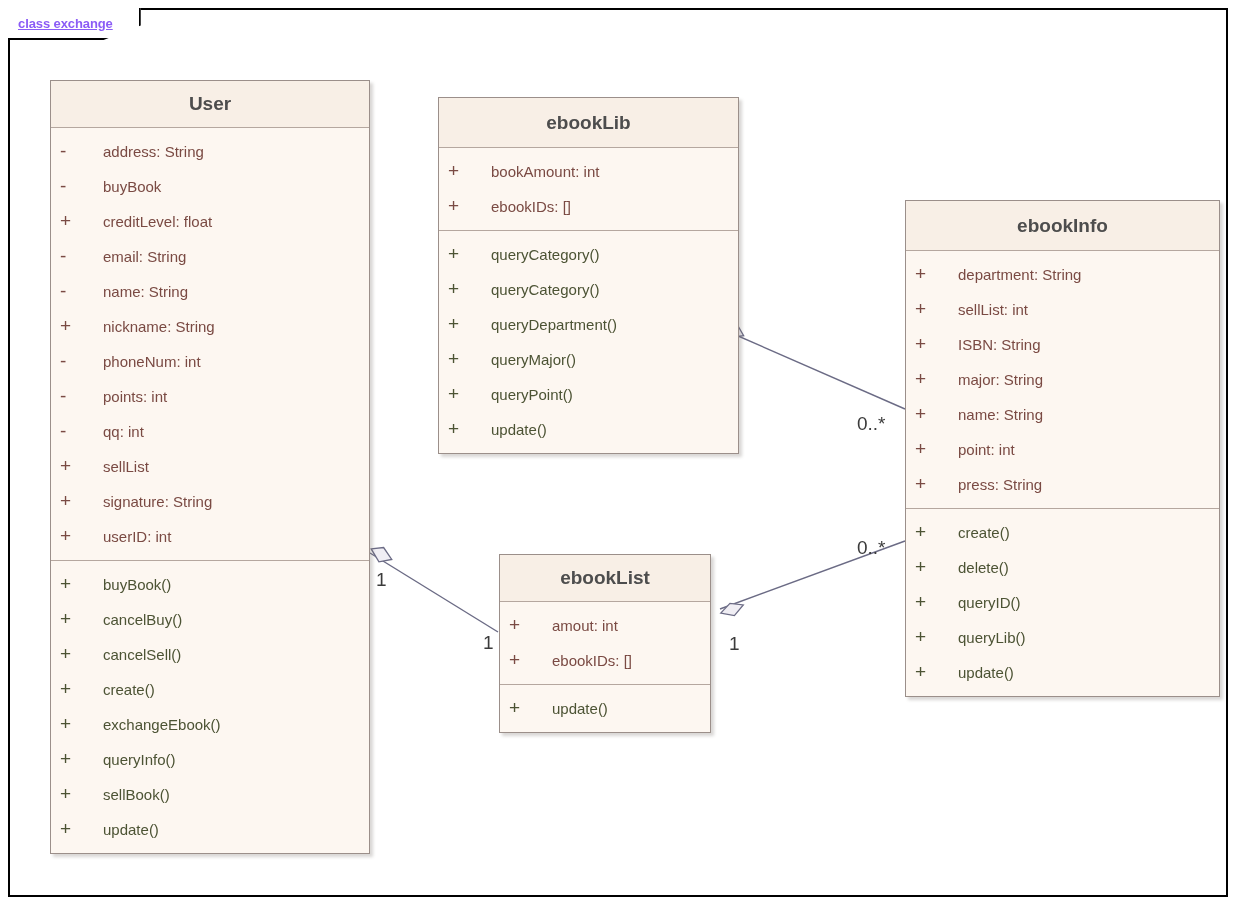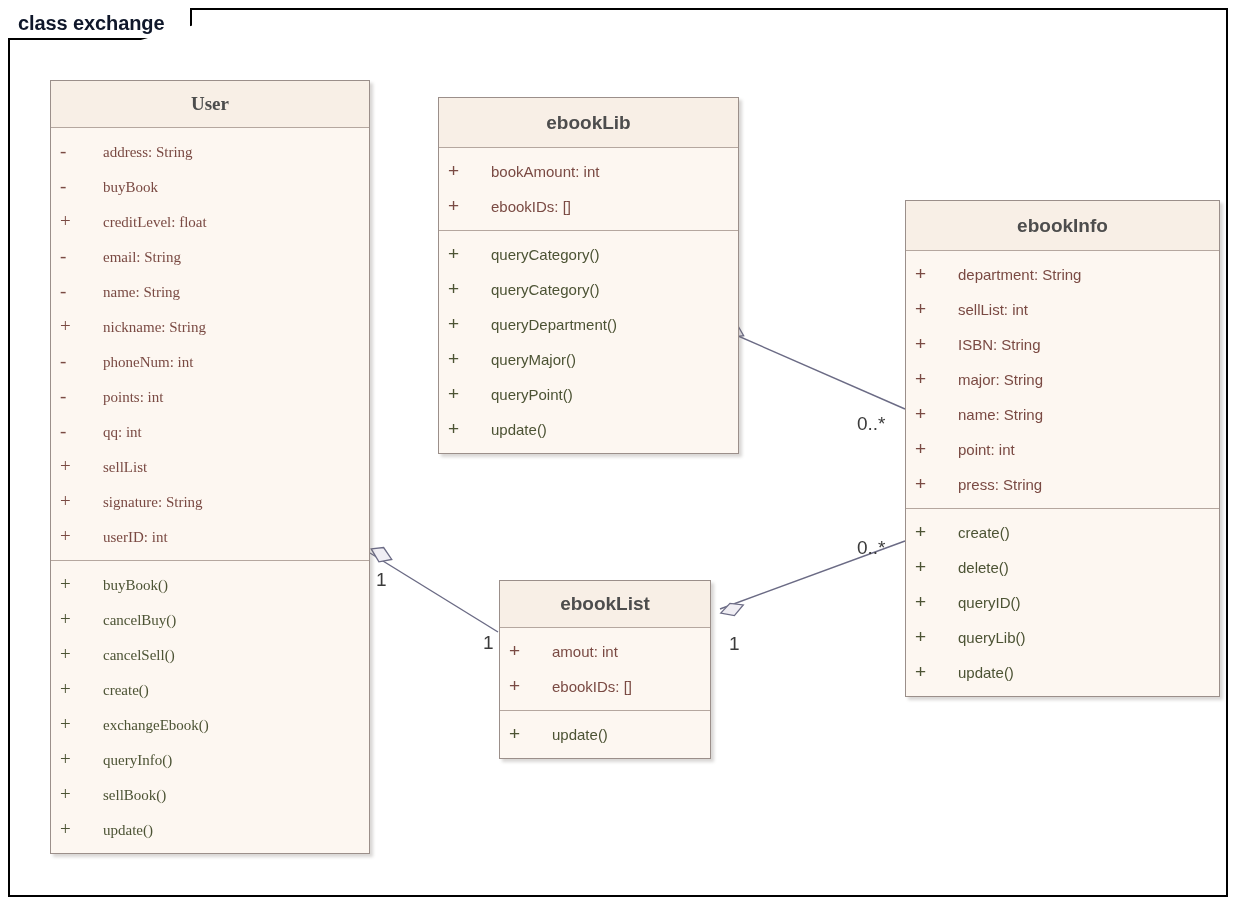--- a/index.html
+++ b/index.html
@@ -37,25 +37,26 @@
     align-items: center;
     background: #ffffff;
     border-right: 2px solid #000;
     border-bottom: 2px solid #000;
     box-sizing: border-box;
     
     clip-path: polygon(0 0, 100% 0, 100% 55%, 72% 100%, 0 100%);
     z-index: 5;
   }
   .tab-label {
-    font-size: 20px;
+    font-size: 13px;
     font-weight: bold;
-    color: #0f172a;
+    color: #8b5cf6;
     white-space: nowrap;
     letter-spacing: -0.1px;
+    text-decoration: underline;
   }
 
   
   .uml-class {
     position: absolute;
     box-sizing: border-box;
     border: 1px solid #9b8f8a;
     background: #fdf7f1;
     box-shadow: 3px 3px 3px rgba(120,110,105,0.28);
   }
@@ -138,21 +139,21 @@
 
   <div class="mult" style="left:716px; top:337px;">1</div>
   <div class="mult" style="left:847px; top:403px;">0..*</div>
 
   <div class="mult" style="left:366px; top:559px;">1</div>
   <div class="mult" style="left:473px; top:622px;">1</div>
 
   <div class="mult" style="left:719px; top:623px;">1</div>
   <div class="mult" style="left:847px; top:527px;">0..*</div>
 
-  <div class="uml-class" id="class-user" style="left:40px; top:70px; width:320px;font-family:Liberation Serif, serif;">
+  <div class="uml-class" id="class-user" style="left:40px; top:70px; width:320px;">
     <div class="class-header" style="height:47px;">User</div>
     <div class="compartment">
       <div class="member attr">
           <span class="vis">-</span>
           <span class="mtext">address: String</span>
         </div>
       <div class="member attr">
           <span class="vis">-</span>
           <span class="mtext">buyBook</span>
         </div>
@@ -322,21 +323,21 @@
           <span class="vis">+</span>
           <span class="mtext">queryLib()</span>
         </div>
       <div class="member meth">
           <span class="vis">+</span>
           <span class="mtext">update()</span>
         </div>
     </div>
   </div>
 
-  <div class="uml-class" id="class-ebooklist" style="left:489px; top:570px; width:212px;">
+  <div class="uml-class" id="class-ebooklist" style="left:489px; top:544px; width:212px;">
     <div class="class-header" style="height:47px;">ebookList</div>
     <div class="compartment">
       <div class="member attr">
           <span class="vis">+</span>
           <span class="mtext">amout: int</span>
         </div>
       <div class="member attr">
           <span class="vis">+</span>
           <span class="mtext">ebookIDs: []</span>
         </div>

